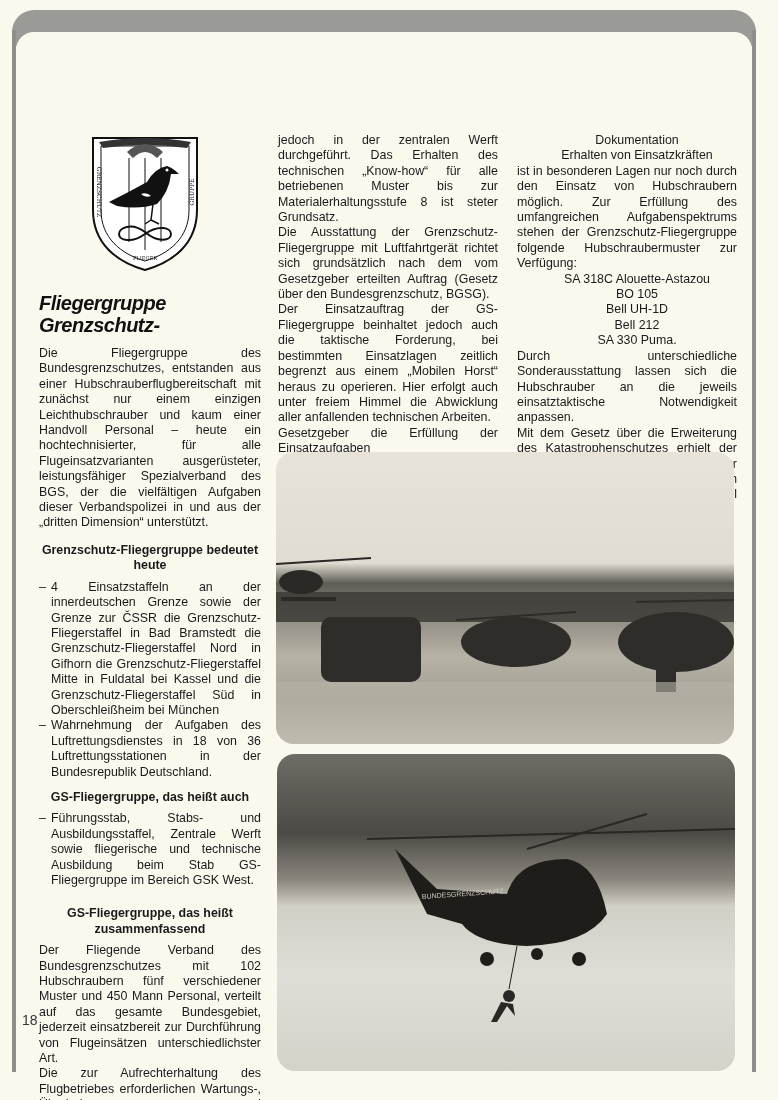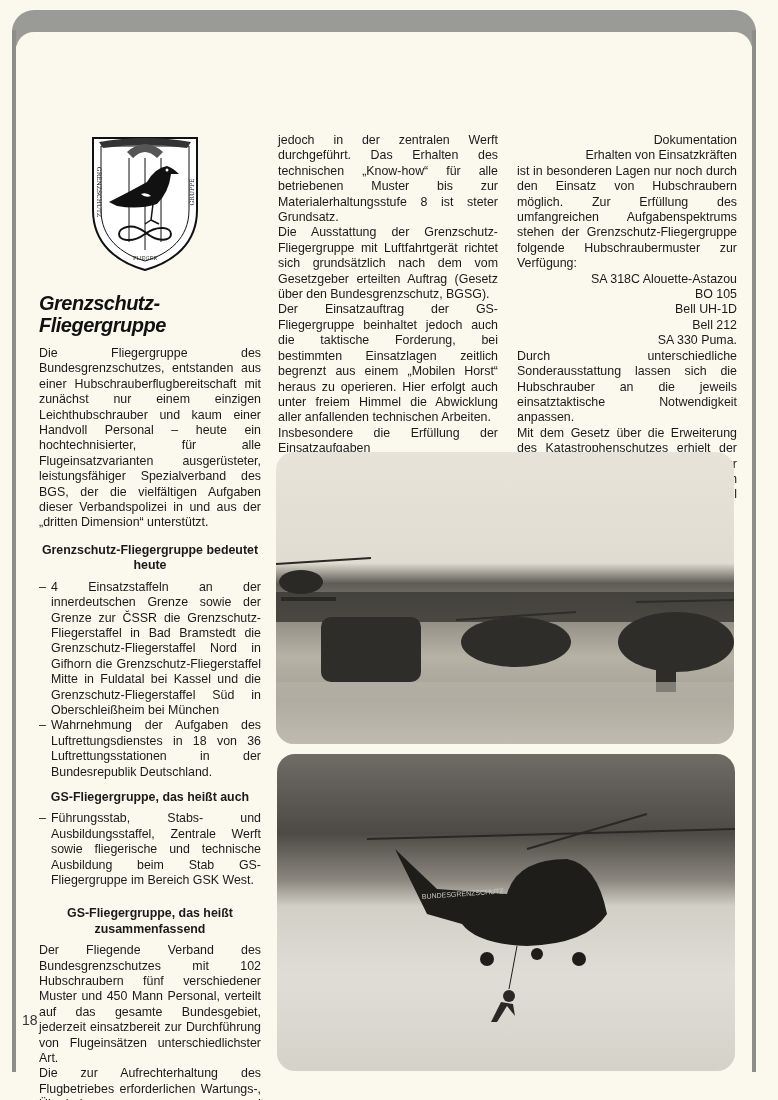--- a/index.html
+++ b/index.html
@@ -33,21 +33,21 @@
   .col3 { left:517px; top:133px; width:220px; }
   .emblem { display:block; margin:12px 0 0 50px; width:112px; height:140px; }
   .main-title {
     font-weight:bold; font-style:italic; font-size:20px; line-height:22px;
     margin:20px 0 10px 0; letter-spacing:-0.5px; color:#111;
   }
   .para { margin:0; }
   .subhead { font-weight:bold; margin:12px 0 6px 0; text-align:center; }
   .dash-item { position:relative; padding-left:12px; margin:0; }
   .dash-item::before { content:"–"; position:absolute; left:0; }
-  .indent { padding-left:20px; margin:0; text-align:right; }
+  .indent { padding-left:20px; margin:0; text-align:center; }
   .page-number {
     position:absolute; left:22px; top:1012px; font-size:14px; color:#333;
   }
   .photo {
     position:absolute; overflow:hidden; border-radius:18px;
   }
   .photo1 {
     left:276px; top:452px; width:458px; height:292px;
     background:linear-gradient(180deg,#e7e3d9 0%,#e0dcd1 38%,#5e5c55 45%,#8a877d 55%,#b7b2a6 70%,#a39f94 85%,#c9c5ba 100%);
   }
@@ -78,22 +78,22 @@
     <circle cx="78" cy="38" r="1.5" fill="#fff"></circle>
     <path d="M52 62 Q58 60 62 64 Q56 66 52 62 Z" fill="#fff"></path>
     <path d="M64 72 L62 88 M62 88 L56 92 M62 88 L70 92" stroke="#111" stroke-width="1.5" fill="none"></path>
     <path d="M56 100 C42 90 30 96 30 102 C30 108 42 112 56 102 C70 92 82 96 82 102 C82 108 70 112 56 100 Z" fill="none" stroke="#111" stroke-width="2"></path>
     <text x="8" y="60" font-size="6" font-family="DejaVu Serif, serif" fill="#111" transform="rotate(90 8 60)" text-anchor="middle">GRENZSCHUTZ</text>
     <text x="56" y="128" font-size="5" font-family="DejaVu Serif, serif" fill="#111" text-anchor="middle">FLIEGER</text>
     <text x="105" y="60" font-size="6" font-family="DejaVu Serif, serif" fill="#111" transform="rotate(-90 105 60)" text-anchor="middle">GRUPPE</text>
   </svg>
 
   <div class="main-title">
+    <div>Fliegergruppe</div>
     <div>Grenzschutz-</div>
-    <div>Fliegergruppe</div>
   </div>
 
   <p class="para">Die Fliegergruppe des Bundesgrenzschutzes, entstanden aus einer Hubschrauberflugbereitschaft mit zunächst nur einem einzigen Leichthubschrauber und kaum einer Handvoll Personal – heute ein hochtechnisierter, für alle Flugeinsatzvarianten ausgerüsteter, leistungsfähiger Spezialverband des BGS, der die vielfältigen Aufgaben dieser Verbandspolizei in und aus der „dritten Dimension“ unterstützt.</p>
 
   <div class="subhead">Grenzschutz-Fliegergruppe bedeutet heute</div>
   <p class="dash-item">4 Einsatzstaffeln an der innerdeutschen Grenze sowie der Grenze zur ČSSR die Grenzschutz-Fliegerstaffel in Bad Bramstedt die Grenzschutz-Fliegerstaffel Nord in Gifhorn die Grenzschutz-Fliegerstaffel Mitte in Fuldatal bei Kassel und die Grenzschutz-Fliegerstaffel Süd in Oberschleißheim bei München</p>
   <p class="dash-item">Wahrnehmung der Aufgaben des Luftrettungsdienstes in 18 von 36 Luftrettungsstationen in der Bundesrepublik Deutschland.</p>
 
   <div class="subhead" style="margin-top:10px">GS-Fliegergruppe, das heißt auch</div>
   <p class="dash-item">Führungsstab, Stabs- und Ausbildungsstaffel, Zentrale Werft sowie fliegerische und technische Ausbildung beim Stab GS-Fliegergruppe im Bereich GSK West.</p>
@@ -102,21 +102,21 @@
   <p class="para">Der Fliegende Verband des Bundesgrenzschutzes mit 102 Hubschraubern fünf verschiedener Muster und 450 Mann Personal, verteilt auf das gesamte Bundesgebiet, jederzeit einsatzbereit zur Durchführung von Flugeinsätzen unterschiedlichster Art.</p>
   <p class="para">Die zur Aufrechterhaltung des Flugbetriebes erforderlichen Wartungs-, Überholungs- und Instandsetzungsarbeiten werden durch den vom Luftfahrtbundesamt anerkannten eigenen Luftfahrttechnischen Betrieb in den Staffeln, schwerpunktmäßig</p>
 </div>
 
 <div class="page-number">18</div>
 
 <div class="col col2">
   <p class="para">jedoch in der zentralen Werft durchgeführt. Das Erhalten des technischen „Know-how“ für alle betriebenen Muster bis zur Materialerhaltungsstufe 8 ist steter Grundsatz.</p>
   <p class="para">Die Ausstattung der Grenzschutz-Fliegergruppe mit Luftfahrtgerät richtet sich grundsätzlich nach dem vom Gesetzgeber erteilten Auftrag (Gesetz über den Bundesgrenzschutz, BGSG).</p>
   <p class="para">Der Einsatzauftrag der GS-Fliegergruppe beinhaltet jedoch auch die taktische Forderung, bei bestimmten Einsatzlagen zeitlich begrenzt aus einem „Mobilen Horst“ heraus zu operieren. Hier erfolgt auch unter freiem Himmel die Abwicklung aller anfallenden technischen Arbeiten.</p>
-  <p class="para">Insbesondere die Erfüllung der Einsatzaufgaben</p>
+  <p class="para">Gesetzgeber die Erfüllung der Einsatzaufgaben</p>
   <p class="indent">Führung</p>
   <p class="indent">Aufklärung</p>
   <p class="indent">Überwachung</p>
 </div>
 
 <div class="col col3">
   <p class="indent">Dokumentation</p>
   <p class="indent">Erhalten von Einsatzkräften</p>
   <p class="para">ist in besonderen Lagen nur noch durch den Einsatz von Hubschraubern möglich. Zur Erfüllung des umfangreichen Aufgabenspektrums stehen der Grenzschutz-Fliegergruppe folgende Hubschraubermuster zur Verfügung:</p>
   <p class="indent">SA 318C Alouette-Astazou</p>

